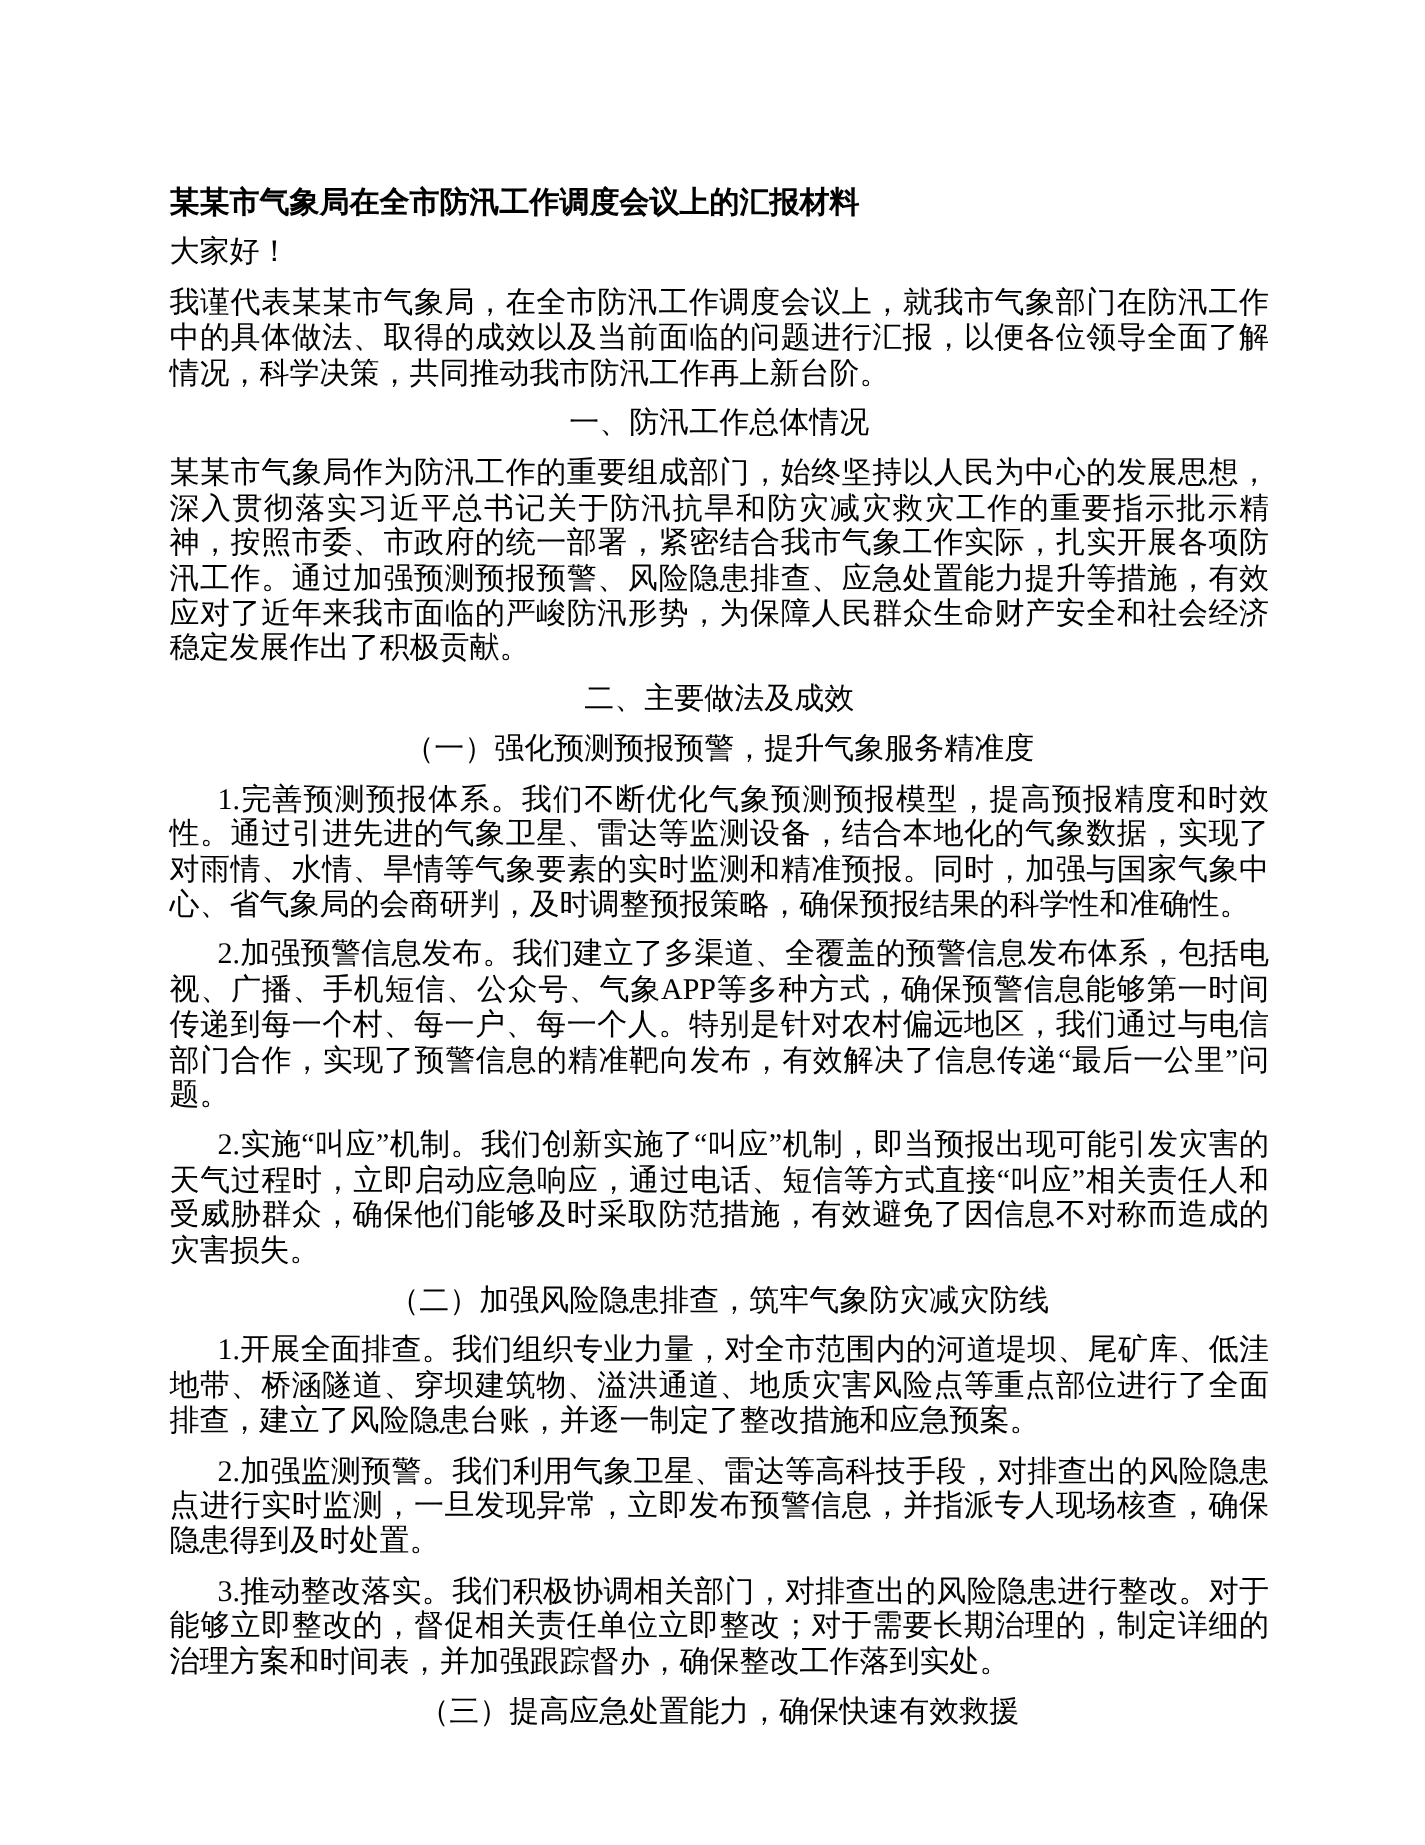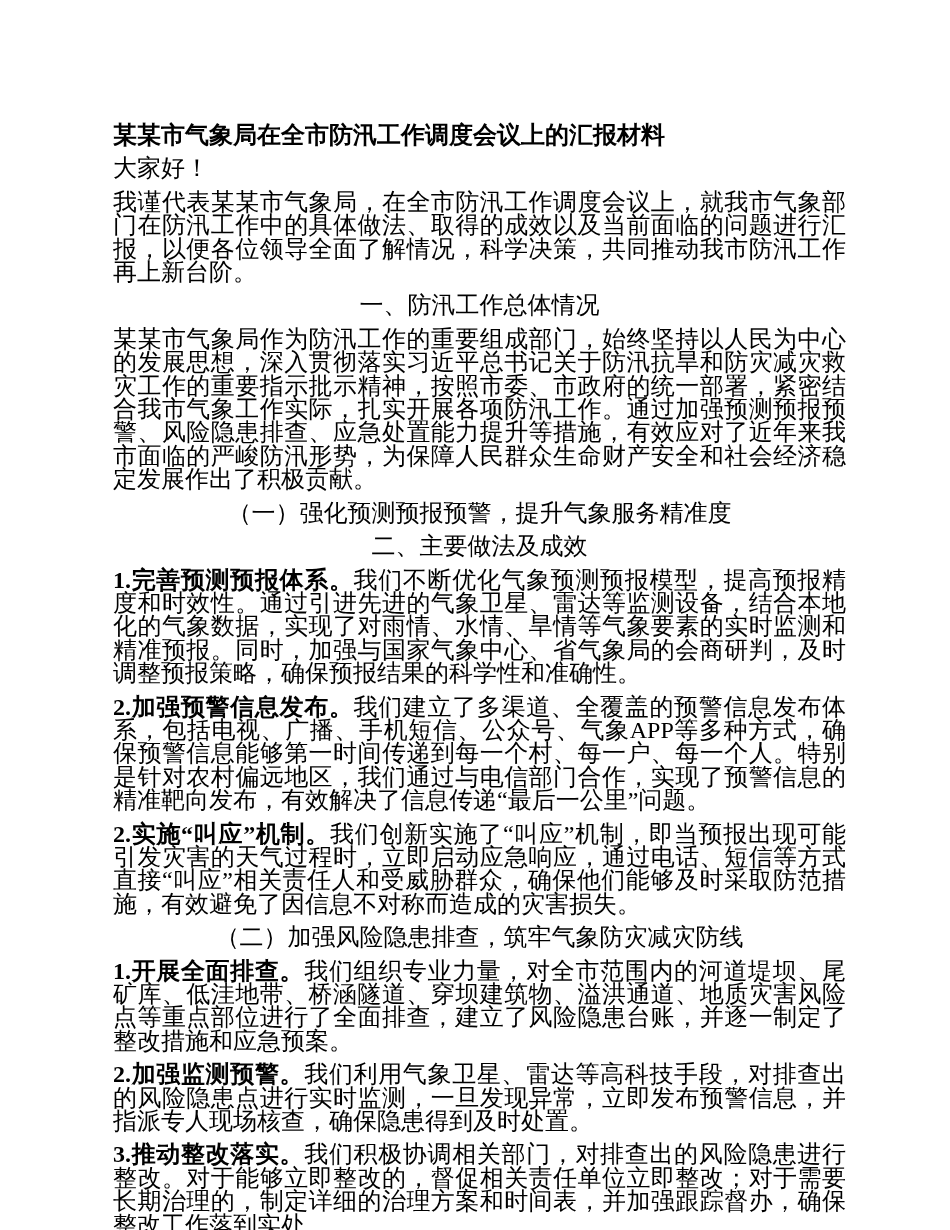--- a/index.html
+++ b/index.html
@@ -13,48 +13,49 @@
   .page {
     width: 950px;
     height: 1230px;
     padding: 124px 104px 0 113px;
     overflow: hidden;
     background: #ffffff;
     color: #000000;
   }
   .block {
     margin: 0 0 10px 0;
-    font-size: 24px;
+    font-size: 20px;
     line-height: 23.4px;
     text-align: justify;
     word-break: break-all;
   }
   .block.title {
     font-weight: bold;
     text-align: left;
   }
   .block.heading1, .block.heading2 {
     text-align: center;
   }
   .lead {
-    font-weight: bold;
+    font-weight: normal;
+    margin-left: 32px;
   }
 </style>
 </head>
 <body>
 
 <div class="page" style="background: rgb(255, 255, 255); color: rgb(0, 0, 0);">
   <p class="block title">某某市气象局在全市防汛工作调度会议上的汇报材料</p>
   <div id="doc">
       <p class="block body">大家好！</p>
       <p class="block body">我谨代表某某市气象局，在全市防汛工作调度会议上，就我市气象部门在防汛工作中的具体做法、取得的成效以及当前面临的问题进行汇报，以便各位领导全面了解情况，科学决策，共同推动我市防汛工作再上新台阶。</p>
       <p class="block heading1">一、防汛工作总体情况</p>
       <p class="block body">某某市气象局作为防汛工作的重要组成部门，始终坚持以人民为中心的发展思想，深入贯彻落实习近平总书记关于防汛抗旱和防灾减灾救灾工作的重要指示批示精神，按照市委、市政府的统一部署，紧密结合我市气象工作实际，扎实开展各项防汛工作。通过加强预测预报预警、风险隐患排查、应急处置能力提升等措施，有效应对了近年来我市面临的严峻防汛形势，为保障人民群众生命财产安全和社会经济稳定发展作出了积极贡献。</p>
+      <p class="block heading1">二、主要做法及成效</p>
       <p class="block heading2">（一）强化预测预报预警，提升气象服务精准度</p>
-      <p class="block heading1">二、主要做法及成效</p>
       <p class="block body"><span class="lead">1.完善预测预报体系。</span><span>我们不断优化气象预测预报模型，提高预报精度和时效性。通过引进先进的气象卫星、雷达等监测设备，结合本地化的气象数据，实现了对雨情、水情、旱情等气象要素的实时监测和精准预报。同时，加强与国家气象中心、省气象局的会商研判，及时调整预报策略，确保预报结果的科学性和准确性。</span></p>
       <p class="block body"><span class="lead">2.加强预警信息发布。</span><span>我们建立了多渠道、全覆盖的预警信息发布体系，包括电视、广播、手机短信、公众号、气象APP等多种方式，确保预警信息能够第一时间传递到每一个村、每一户、每一个人。特别是针对农村偏远地区，我们通过与电信部门合作，实现了预警信息的精准靶向发布，有效解决了信息传递“最后一公里”问题。</span></p>
       <p class="block body"><span class="lead">2.实施“叫应”机制。</span><span>我们创新实施了“叫应”机制，即当预报出现可能引发灾害的天气过程时，立即启动应急响应，通过电话、短信等方式直接“叫应”相关责任人和受威胁群众，确保他们能够及时采取防范措施，有效避免了因信息不对称而造成的灾害损失。</span></p>
       <p class="block heading2">（二）加强风险隐患排查，筑牢气象防灾减灾防线</p>
       <p class="block body"><span class="lead">1.开展全面排查。</span><span>我们组织专业力量，对全市范围内的河道堤坝、尾矿库、低洼地带、桥涵隧道、穿坝建筑物、溢洪通道、地质灾害风险点等重点部位进行了全面排查，建立了风险隐患台账，并逐一制定了整改措施和应急预案。</span></p>
       <p class="block body"><span class="lead">2.加强监测预警。</span><span>我们利用气象卫星、雷达等高科技手段，对排查出的风险隐患点进行实时监测，一旦发现异常，立即发布预警信息，并指派专人现场核查，确保隐患得到及时处置。</span></p>
       <p class="block body"><span class="lead">3.推动整改落实。</span><span>我们积极协调相关部门，对排查出的风险隐患进行整改。对于能够立即整改的，督促相关责任单位立即整改；对于需要长期治理的，制定详细的治理方案和时间表，并加强跟踪督办，确保整改工作落到实处。</span></p>
       <p class="block heading2">（三）提高应急处置能力，确保快速有效救援</p>
     </div>
 </div>

